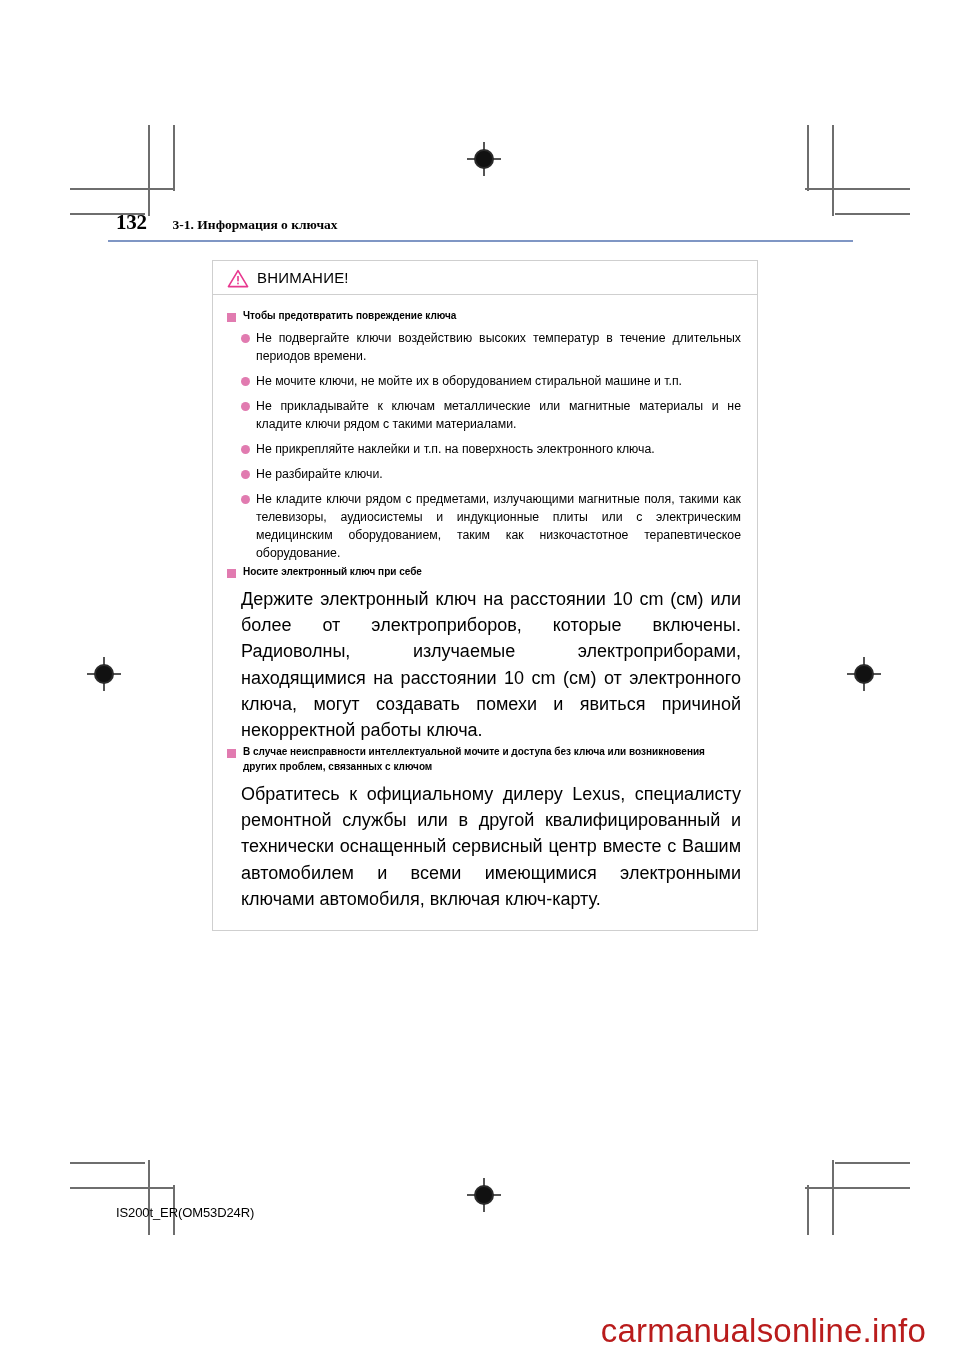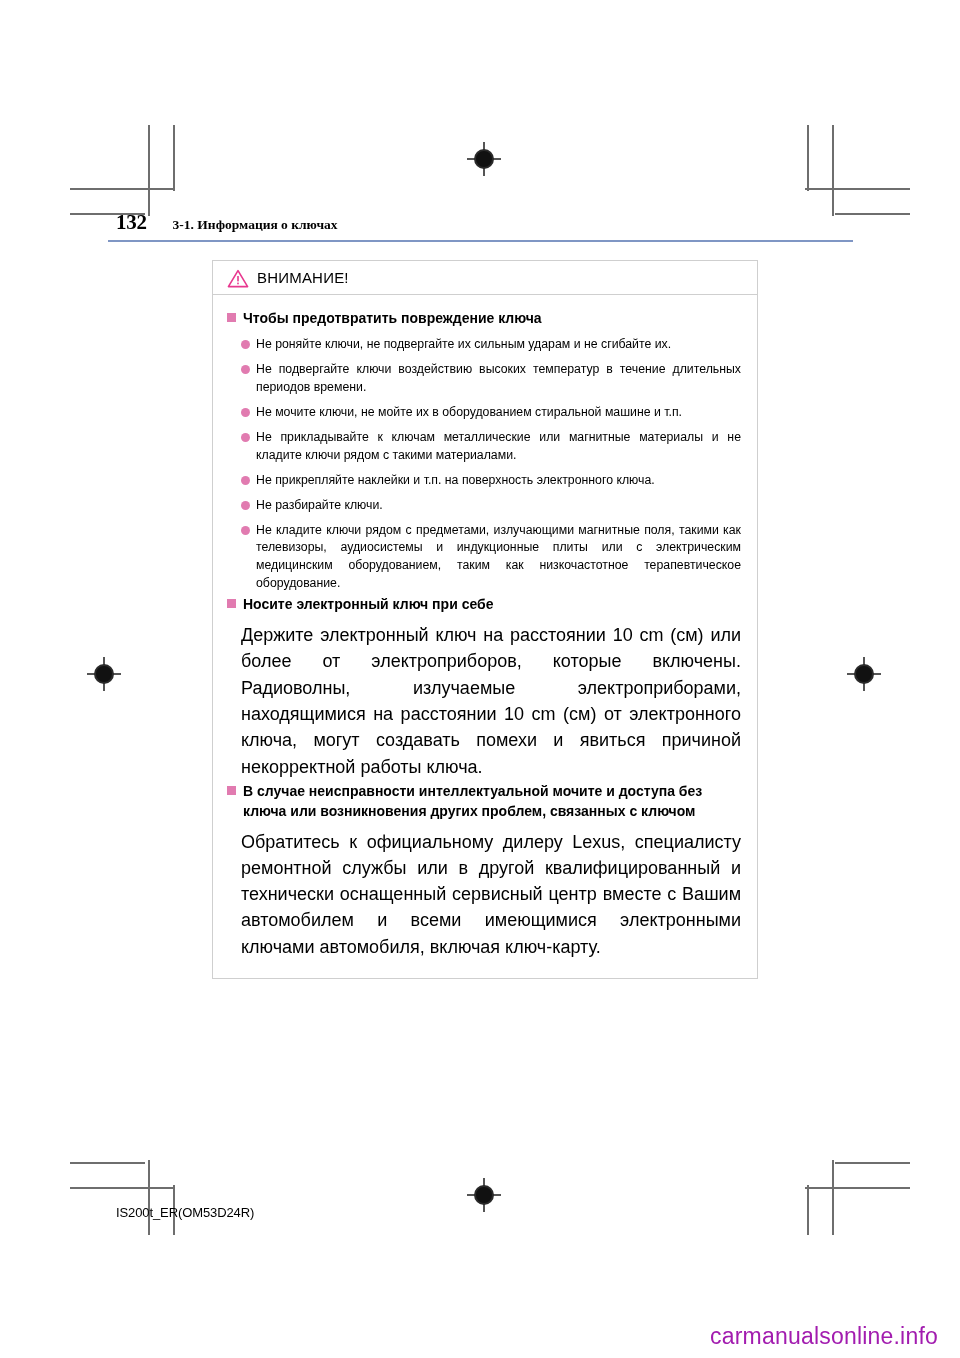--- a/index.html
+++ b/index.html
@@ -136,21 +136,21 @@
     margin-bottom: 7px;
   }
   .head-row:first-child { margin-top: 0; }
   .sq-bullet {
     flex: 0 0 auto;
     width: 9px; height: 9px;
     background: #e17bb0;
     margin-top: 4px;
   }
   .head-text {
-    font-size: 14px;
+    font-size: 10px;
     font-weight: bold;
     line-height: 1.42;
     flex: 1;
   }
 
   ul.bullets {
     list-style: none;
     margin: 0 0 0 0;
     padding: 0 0 0 14px;
   }
@@ -188,23 +188,23 @@
 
   
   #doc-code {
     position: absolute;
     left: 116px; top: 1205px;
     font-size: 13px;
     letter-spacing: -0.1px;
   }
   #watermark {
     position: absolute;
-    right: 22px; bottom: 8px;
-    font-size: 23px;
-    color: #a21caf;
+    right: 34px; bottom: 8px;
+    font-size: 33px;
+    color: #b91c1c;
     letter-spacing: 0.2px;
   }
 </style>
 </head>
 <body>
 
 <div class="cropmark" id="cm-tl">
   <div class="h h1"></div>
     <div class="h h2"></div>
   <div class="v v1"></div>
@@ -271,24 +271,20 @@
   <div id="warning-body">
 
     <div class="section">
       <div class="head-row">
         <span class="sq-bullet"></span>
         <span class="head-text">Чтобы предотвратить повреждение ключа</span>
       </div>
       <ul class="bullets">
         <li>
           <span class="dot-bullet"></span>
-          <span class="li-text">Не роняйте ключи, не подвергайте их сильным ударам и не сгибайте их.</span>
-        </li>
-        <li>
-          <span class="dot-bullet"></span>
           <span class="li-text">Не подвергайте ключи воздействию высоких температур в течение длительных периодов времени.</span>
         </li>
         <li>
           <span class="dot-bullet"></span>
           <span class="li-text">Не мочите ключи, не мойте их в оборудованием стиральной машине и т.п.</span>
         </li>
         <li>
           <span class="dot-bullet"></span>
           <span class="li-text">Не прикладывайте к ключам металлические или магнитные материалы и не кладите ключи рядом с такими материалами.</span>
         </li>

